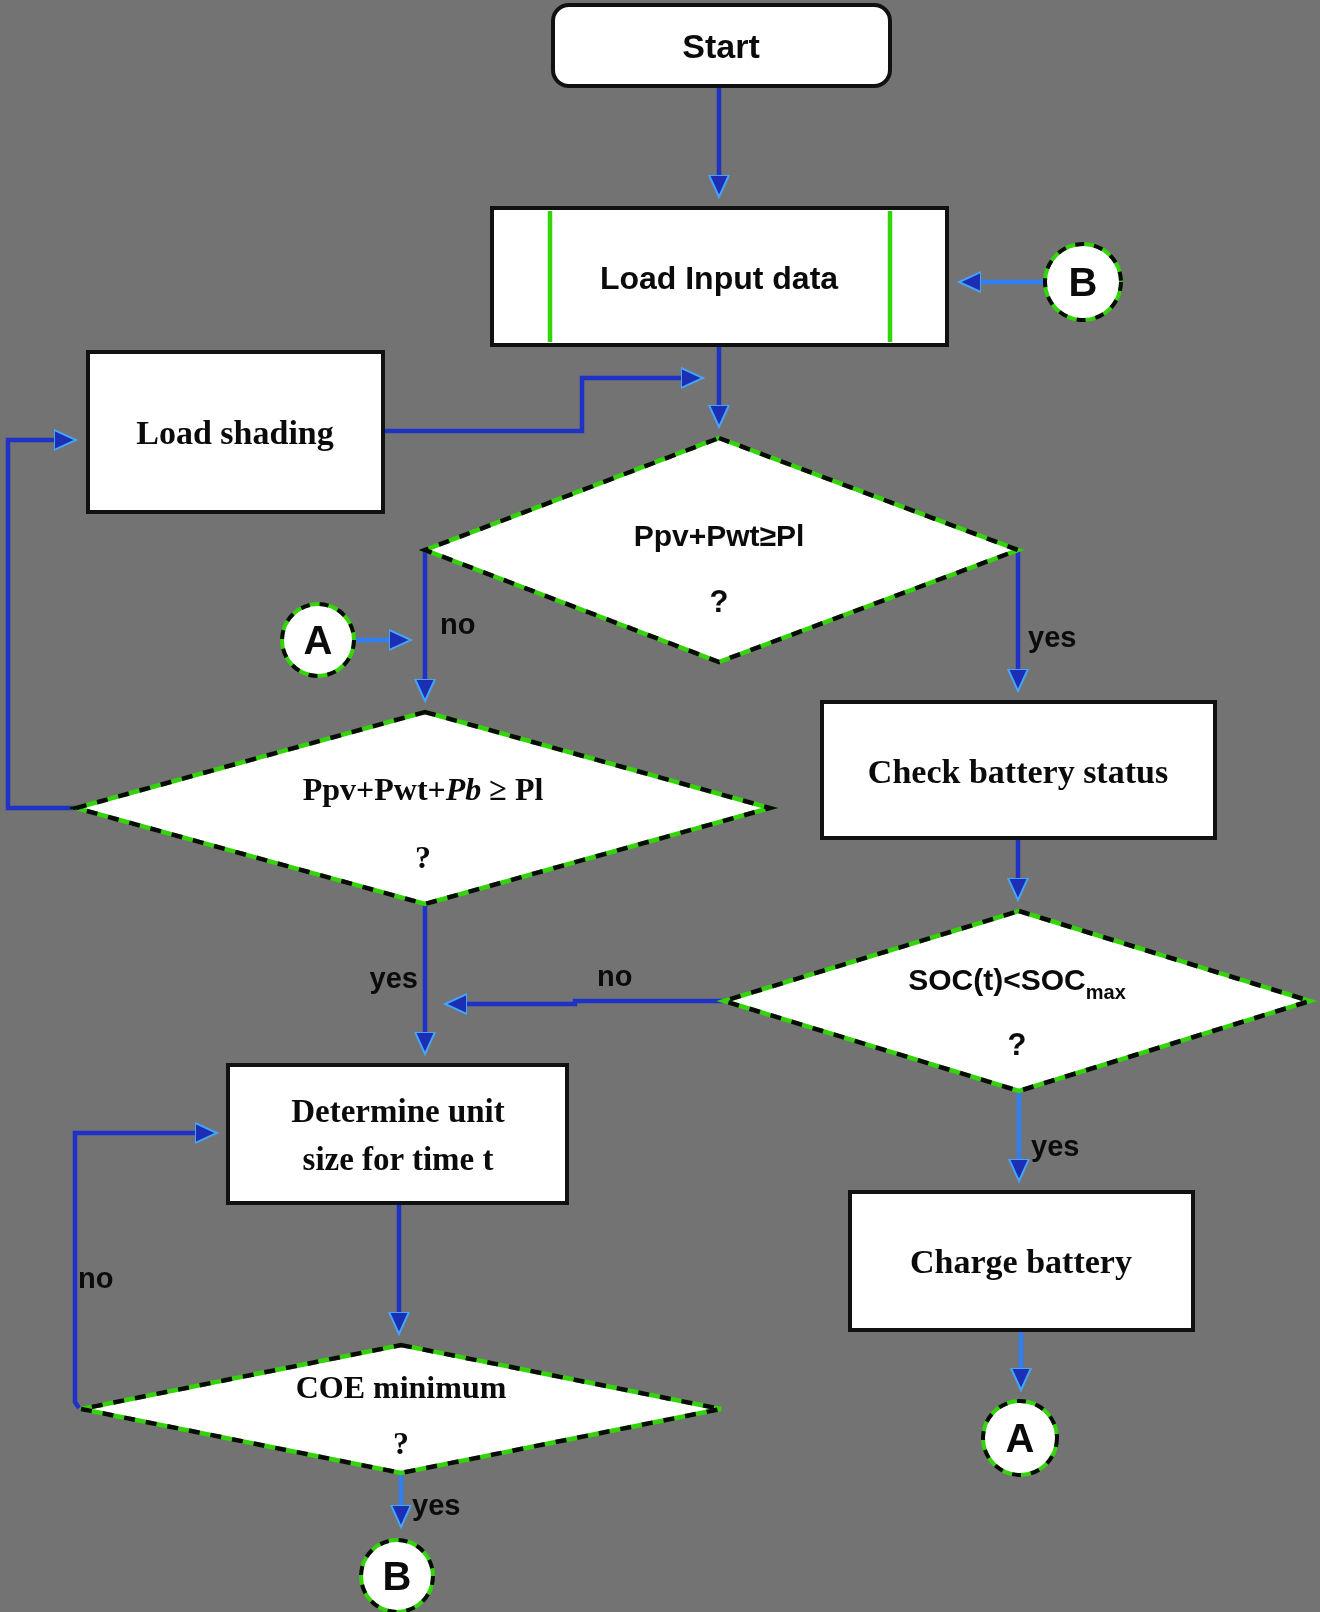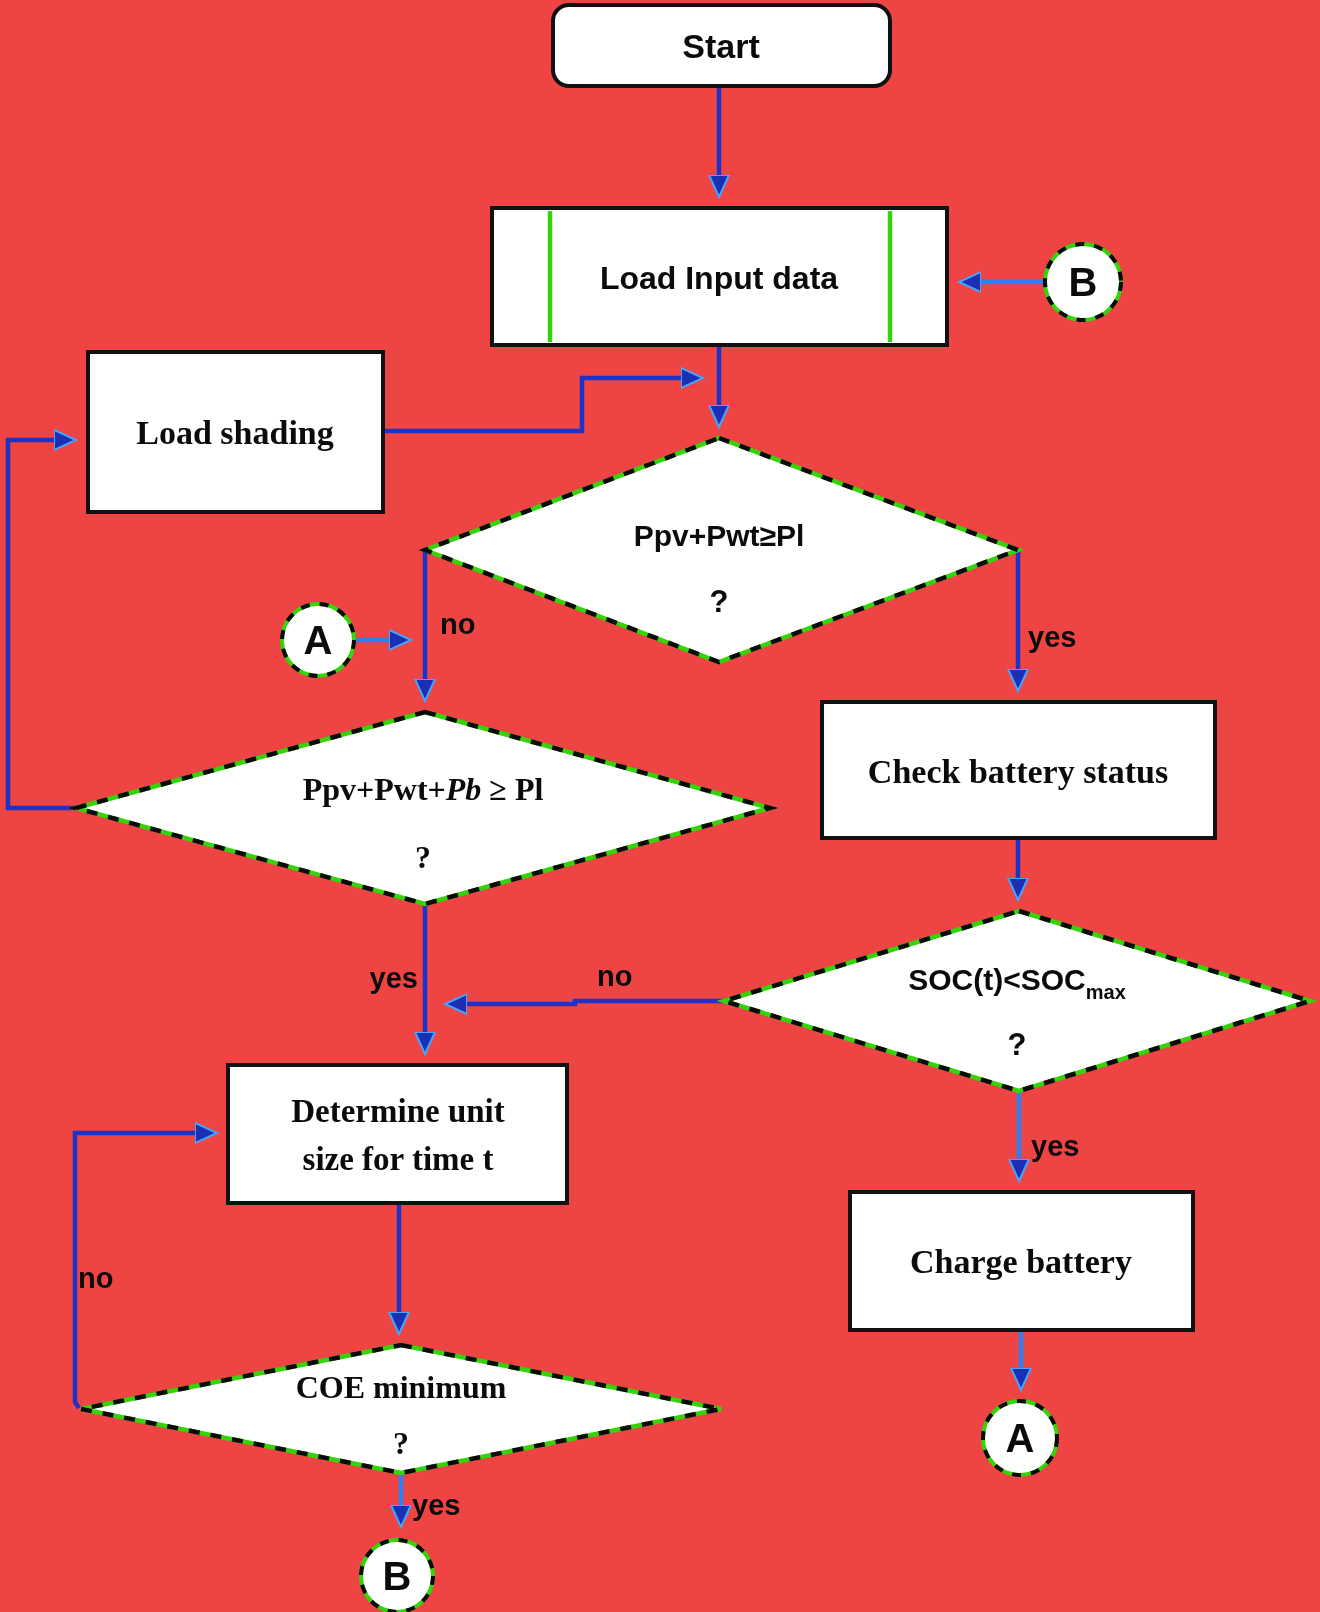--- a/index.html
+++ b/index.html
@@ -1,16 +1,16 @@
 <!DOCTYPE html>
 <html><head>
 <meta charset="utf-8">
 <style>
   html,body{margin:0;padding:0;background:#ffffff;}
-  .stage{position:relative;width:1320px;height:1612px;background:#ef4444;overflow:hidden;
+  .stage{position:relative;width:1320px;height:1612px;background:#737373;overflow:hidden;
          font-family:"Liberation Sans", sans-serif;}
   svg{position:absolute;left:0;top:0;}
   text{fill:#0b0b0b;}
   .t-sans-b{font-family:"Liberation Sans", sans-serif;font-weight:bold;}
   .t-serif{font-family:"Liberation Serif", serif;font-weight:600;}
   .t-serif-b{font-family:"Liberation Serif", serif;font-weight:bold;}
   .lbl{font-family:"Liberation Sans", sans-serif;font-weight:bold;font-size:29px;}
   .conn-letter{font-family:"Liberation Sans", sans-serif;font-weight:600;font-size:40px;}
   .box{fill:#ffffff;stroke:#111111;stroke-width:4;}
   .dia-green{fill:#ffffff;stroke:#35d30a;stroke-width:4.5;}

